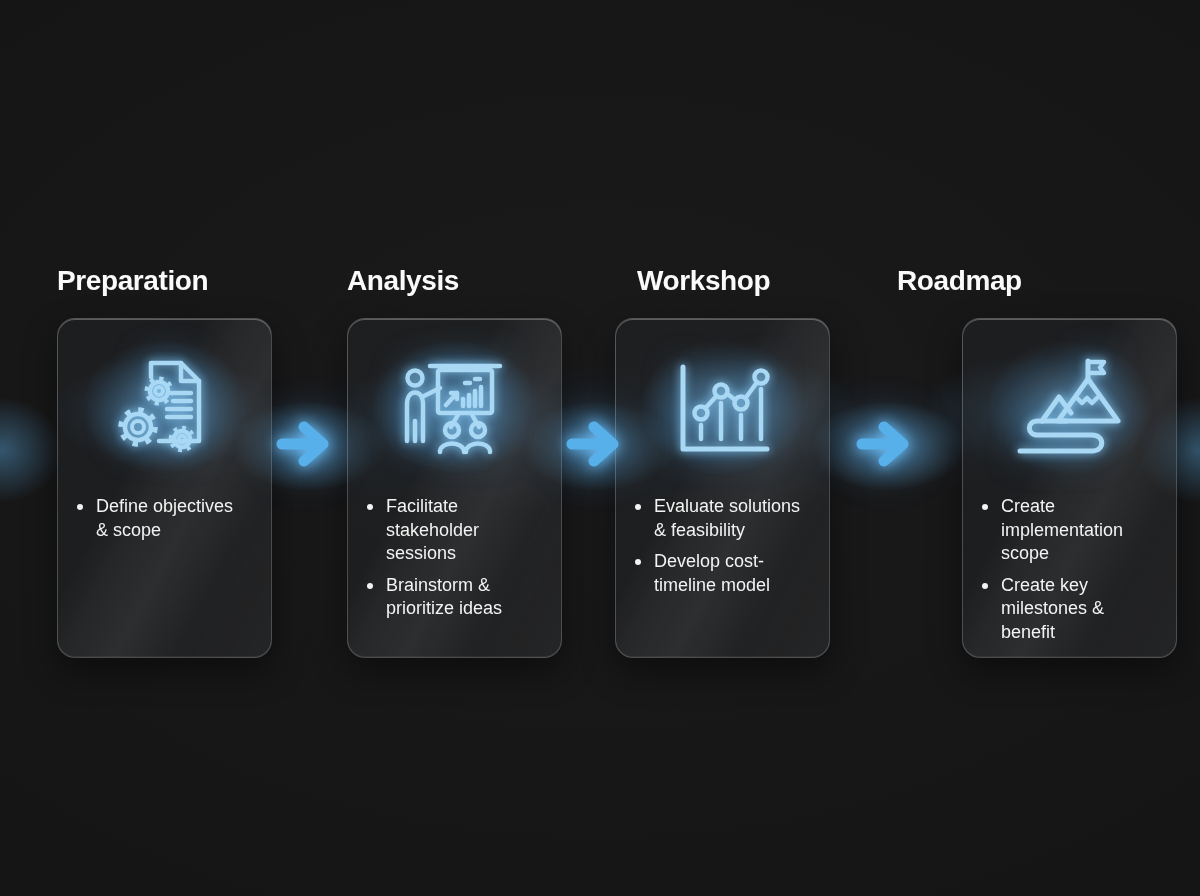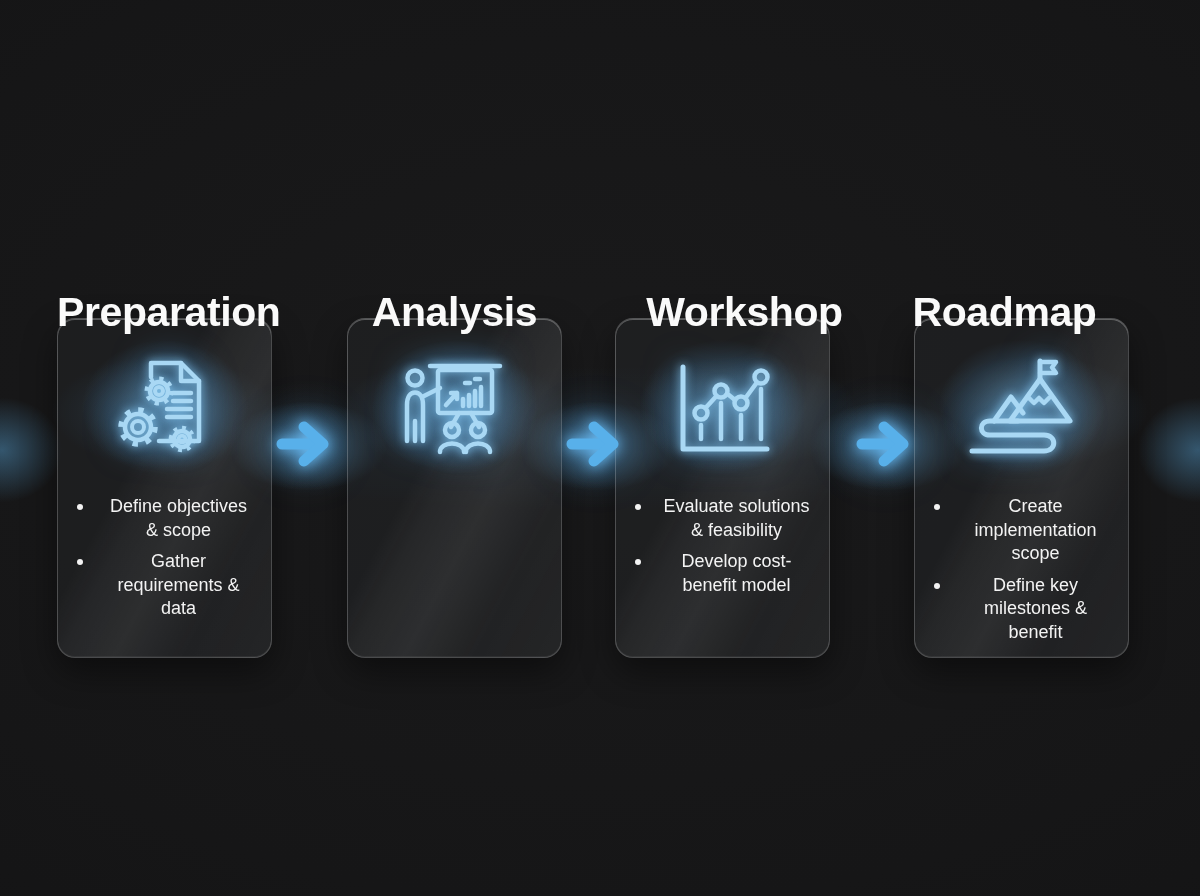--- a/index.html
+++ b/index.html
@@ -27,22 +27,22 @@
       radial-gradient(150px 75px at 455px 62px,  rgba(100,185,250,0.28), rgba(100,185,250,0) 75%),
       radial-gradient(150px 75px at 745px 62px,  rgba(100,185,250,0.28), rgba(100,185,250,0) 75%),
       radial-gradient(150px 75px at 1035px 62px, rgba(100,185,250,0.28), rgba(100,185,250,0) 75%),
       radial-gradient(80px 70px at 2px 100px,    rgba(100,190,250,0.38), rgba(100,190,250,0) 75%),
       radial-gradient(80px 70px at 1198px 100px, rgba(100,190,250,0.38), rgba(100,190,250,0) 75%),
       radial-gradient(620px 90px at 600px 88px,  rgba(70,150,215,0.10),  rgba(70,150,215,0) 80%);
   }
   
   .step-title{
     position:absolute;top:264px;width:215px;z-index:3;
-    text-align:center;color:var(--title);
-    font-size:41px;font-weight:700;letter-spacing:-0.4px;line-height:34px;margin-top:31px;
+    text-align:left;color:var(--title);
+    font-size:28px;font-weight:700;letter-spacing:-0.4px;line-height:34px;
   }
   
   .card{
     position:absolute;top:318px;width:215px;height:340px;z-index:1;
     border-radius:18px;box-sizing:border-box;
     background:
       linear-gradient(118deg, rgba(255,255,255,0.015) 38%, rgba(255,255,255,0.055) 46%, rgba(255,255,255,0.085) 60%, rgba(255,255,255,0.03) 78%, rgba(255,255,255,0.05) 100%),
       rgba(28,30,33,0.42);
     border:1px solid rgba(255,255,255,0.20);
     box-shadow:
@@ -64,21 +64,21 @@
     filter:drop-shadow(0 0 5px rgba(140,210,255,0.85)) drop-shadow(0 0 16px rgba(80,170,240,0.55));
   }
   .icon *{vector-effect:none;}
   
   .bullets{
     position:absolute;top:176px;left:18px;right:10px;
     margin:0;padding:0;list-style:none;
   }
   .bullets li{
     position:relative;padding-left:20px;margin:0 0 8px 0;
-    color:var(--text);font-size:18px;line-height:23.5px;font-weight:400;text-align:center;
+    color:var(--text);font-size:18px;line-height:23.5px;font-weight:400;
   }
   .bullets li::before{
     content:"";position:absolute;left:1px;top:9px;width:6px;height:6px;
     border-radius:50%;background:var(--text);
   }
   .ln{display:block;}
   
   .arrow{
     position:absolute;top:418px;width:64px;height:52px;z-index:2;
     filter:drop-shadow(0 0 7px rgba(110,196,255,0.9)) drop-shadow(0 0 20px rgba(80,170,240,0.6));
@@ -110,25 +110,20 @@
       <circle cx="73" cy="86" r="8"></circle>
       <circle cx="73" cy="86" r="3.4" stroke-width="3.8"></circle>
       <circle cx="73" cy="86" r="11" stroke-width="4.6" stroke-dasharray="3.7 4.9" stroke-linecap="butt"></circle>
     </svg>
   </div>
   <ul class="bullets">
     <li>
       <span class="ln">Define objectives</span>
       <span class="ln">&amp; scope</span>
       <span class="ln"></span>
-    </li>
-    <li>
-      <span class="ln">Gather</span>
-      <span class="ln">requirements &amp;</span>
-      <span class="ln">data</span>
     </li>
   </ul>
 </div>
 
 <div class="arrow" style="left:276px">
   <svg viewBox="0 0 64 52" fill="none" stroke="currentColor" stroke-width="11" stroke-linecap="round" stroke-linejoin="round">
     <path d="M6 26 H42"></path>
       <path d="M28 9 L47 26 L28 43"></path>
   </svg>
 </div>
@@ -151,20 +146,32 @@
       <path d="M8 88 V52 C8 43.5 11.5 39.5 16 39.5 C20.5 39.5 24 43.5 24 52 V88"></path>
       <path d="M16 88 V68"></path>
       <path d="M23 44 L41 35"></path>
 
       <circle cx="53" cy="77" r="7"></circle>
       <path d="M41 99 C41 87.5 65 87.5 65 99"></path>
       <circle cx="79" cy="77" r="7"></circle>
       <path d="M67 99 C67 87.5 91 87.5 91 99"></path>
     </svg>
   </div>
+  <ul class="bullets">
+    <li>
+      <span class="ln">Facilitate</span>
+      <span class="ln">stakeholder</span>
+      <span class="ln">sessions</span>
+    </li>
+    <li>
+      <span class="ln">Brainstorm &amp;</span>
+      <span class="ln">prioritize ideas</span>
+      <span class="ln"></span>
+    </li>
+  </ul>
 </div>
 
 <div class="arrow" style="left:566px">
   <svg viewBox="0 0 64 52" fill="none" stroke="currentColor" stroke-width="11" stroke-linecap="round" stroke-linejoin="round">
     <path d="M6 26 H42"></path>
       <path d="M28 9 L47 26 L28 43"></path>
   </svg>
 </div>
 
 <div class="step-title" style="left:637px">Workshop</div>
@@ -184,35 +191,35 @@
     </svg>
   </div>
   <ul class="bullets">
     <li>
       <span class="ln">Evaluate solutions</span>
       <span class="ln">&amp; feasibility</span>
       <span class="ln"></span>
     </li>
     <li>
       <span class="ln">Develop cost-</span>
-      <span class="ln">benefit model</span>
+      <span class="ln">timeline model</span>
       <span class="ln"></span>
     </li>
   </ul>
 </div>
 
 <div class="arrow" style="left:856px">
   <svg viewBox="0 0 64 52" fill="none" stroke="currentColor" stroke-width="11" stroke-linecap="round" stroke-linejoin="round">
     <path d="M6 26 H42"></path>
       <path d="M28 9 L47 26 L28 43"></path>
   </svg>
 </div>
 
 <div class="step-title" style="left:897px">Roadmap</div>
-<div class="card" style="left:914px">
+<div class="card" style="left:962px">
   <div class="icon-glow"></div>
   <div class="icon-wrap">
     <svg class="icon" viewBox="0 0 112 112" fill="none" stroke="currentColor" stroke-width="5" stroke-linecap="round" stroke-linejoin="round">
 
       <path d="M28 68 L45 44 L57 60"></path>
 
       <path d="M44 68 L74 26 L104 68 Z"></path>
 
       <path d="M63 45 L68 50 L73 45 L78 50 L83 45" stroke-width="4.5"></path>
 
@@ -222,18 +229,18 @@
       <path d="M52 68 H24 C12.5 68 12.5 82 24 82 H78 C91 82 91 98 78 98 H6"></path>
     </svg>
   </div>
   <ul class="bullets">
     <li>
       <span class="ln">Create</span>
       <span class="ln">implementation</span>
       <span class="ln">scope</span>
     </li>
     <li>
-      <span class="ln">Define key</span>
+      <span class="ln">Create key</span>
       <span class="ln">milestones &amp;</span>
       <span class="ln">benefit</span>
     </li>
   </ul>
 </div>
 
 </body></html>

